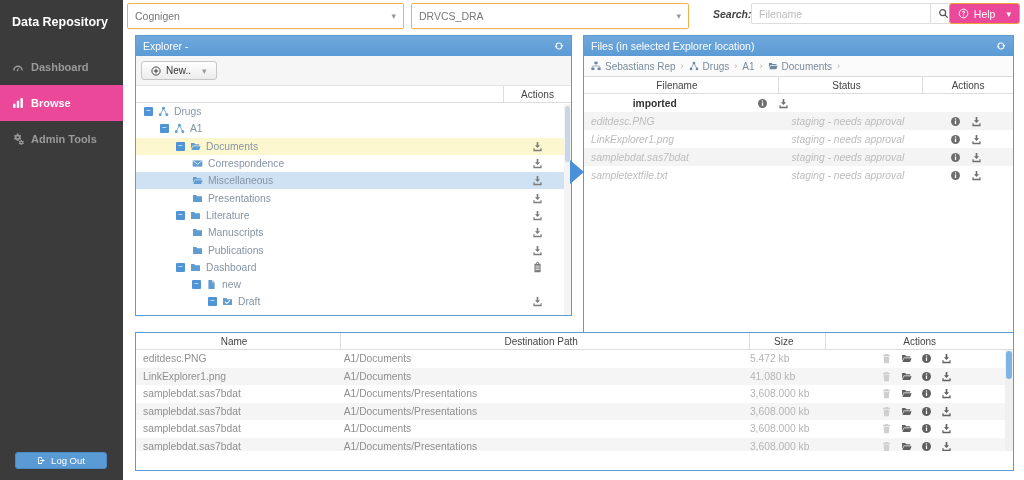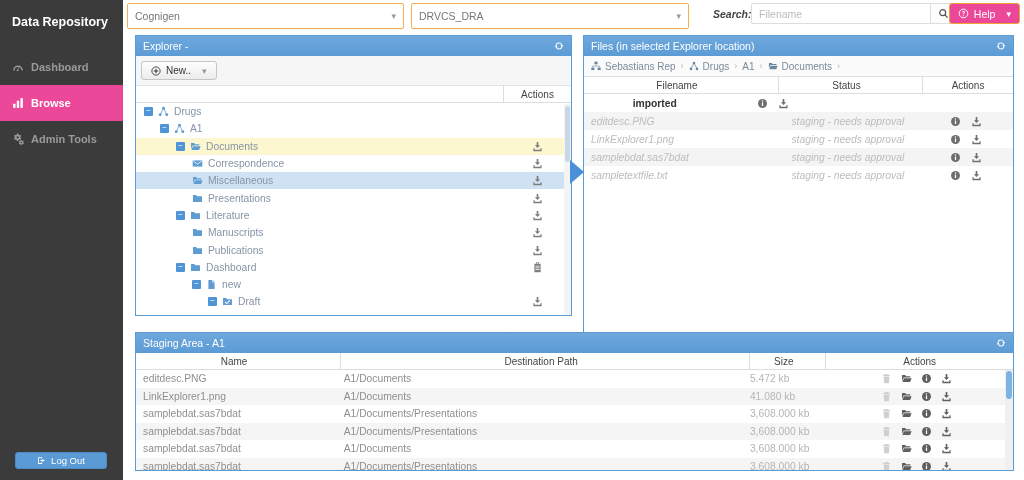--- a/index.html
+++ b/index.html
@@ -591,29 +591,20 @@
               <path d="M6.8 1.5h2.4V6h2.6L8 10 4.2 6h2.6V1.5z"></path>
               <path d="M2 10.5h1.8v2.3h8.4v-2.3H14V15H2v-4.5z"></path>
             </svg>
           </span>
         </div>
       </div>
     </div>
 </div>
 
 <div class="panel" id="staging">
-  <div class="panel-header">
-    <span>Staging Area - A1</span>
-    <span class="ic refresh">
-        <svg viewBox="0 0 16 16" fill="currentColor">
-          <path d="M8 2.5a5.5 5.5 0 0 1 5.2 3.7H15L12.5 9 10 6.2h1.6A4 4 0 0 0 4 8H2.5A5.5 5.5 0 0 1 8 2.5z"></path>
-          <path d="M8 13.5a5.5 5.5 0 0 1-5.2-3.7H1L3.5 7 6 9.8H4.4A4 4 0 0 0 12 8h1.5A5.5 5.5 0 0 1 8 13.5z"></path>
-        </svg>
-      </span>
-  </div>
   <div class="thead" id="staging-thead">
       <div class="scol-name">Name</div>
       <div class="scol-path">Destination Path</div>
       <div class="scol-size">Size</div>
       <div class="scol-actions">Actions</div>
     </div>
   <div id="staging-body">
     <div id="staging-tbody">
         <div class="stage-row">
           <div class="name">editdesc.PNG</div>

